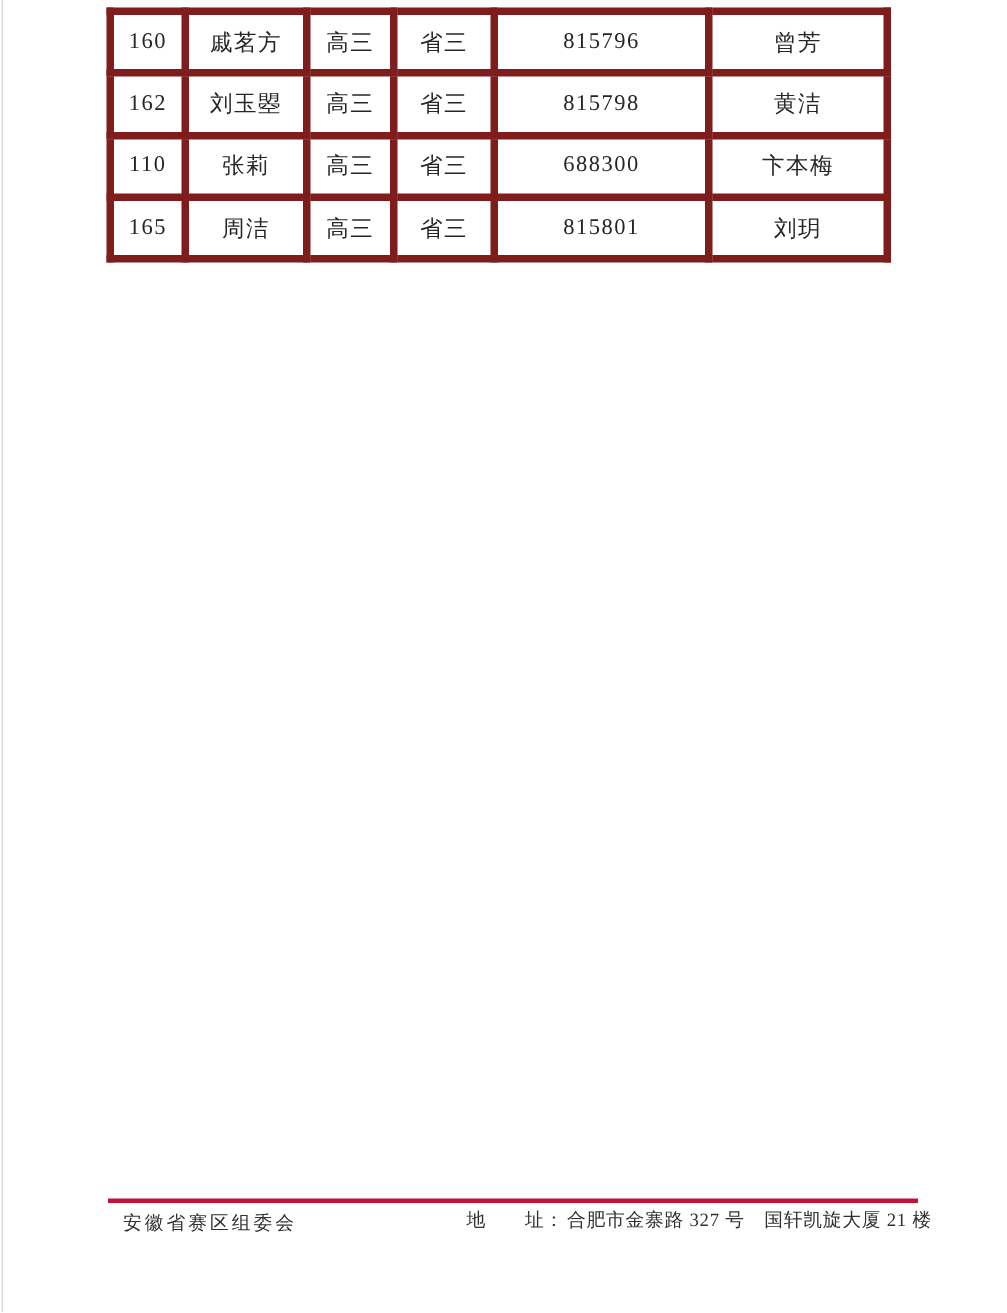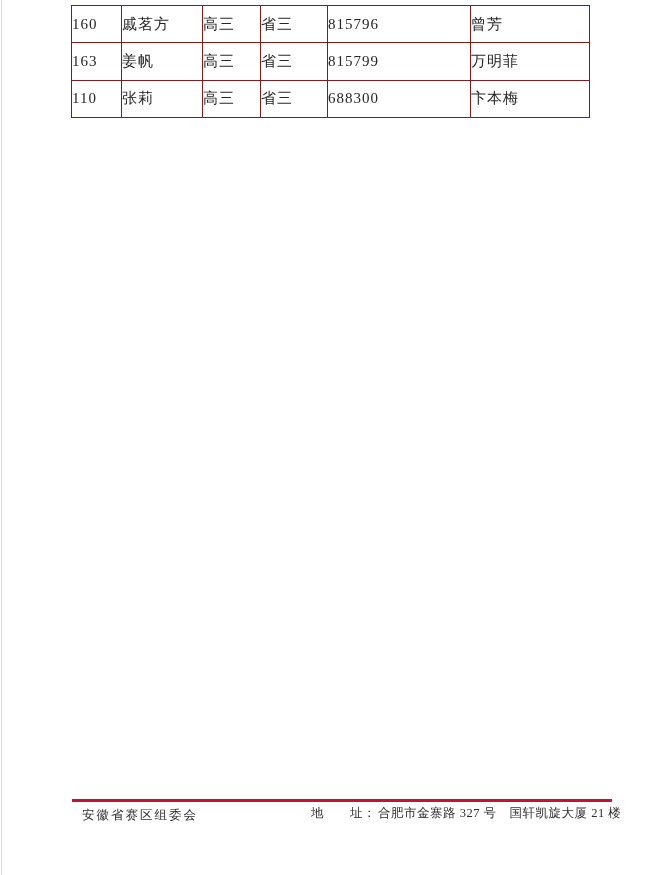--- a/index.html
+++ b/index.html
@@ -29,22 +29,23 @@
   .table-wrap {
     position: absolute;
     left: 71px;
     top: 5px;
   }
   table.roster {
     border-collapse: collapse;
     table-layout: fixed;
   }
   table.roster td {
-    border: 1px solid #7f1d1d;
+    border: 5px solid #7f1d1d;
     height: 36.3px;
+    text-align: center;
     vertical-align: middle;
     font-size: 15px;
     letter-spacing: 1px;
     color: #262626;
     padding: 0;
     overflow: hidden;
     white-space: nowrap;
   }
   
   .footer-rule {
@@ -106,34 +107,42 @@
       <tbody>
         <tr>
           <td>160</td>
           <td>戚茗方</td>
           <td>高三</td>
           <td>省三</td>
           <td>815796</td>
           <td>曾芳</td>
         </tr>
         <tr>
-          <td>163</td>
-          <td>姜帆</td>
+          <td>162</td>
+          <td>刘玉曌</td>
           <td>高三</td>
           <td>省三</td>
-          <td>815799</td>
-          <td>万明菲</td>
+          <td>815798</td>
+          <td>黄洁</td>
         </tr>
         <tr>
           <td>110</td>
           <td>张莉</td>
           <td>高三</td>
           <td>省三</td>
           <td>688300</td>
           <td>卞本梅</td>
+        </tr>
+        <tr>
+          <td>165</td>
+          <td>周洁</td>
+          <td>高三</td>
+          <td>省三</td>
+          <td>815801</td>
+          <td>刘玥</td>
         </tr>
       </tbody>
     </table>
   </div>
 
   <div class="footer-rule"></div>
 
   <div class="footer-org">安徽省赛区组委会</div>
 
   <div class="footer-contact">

